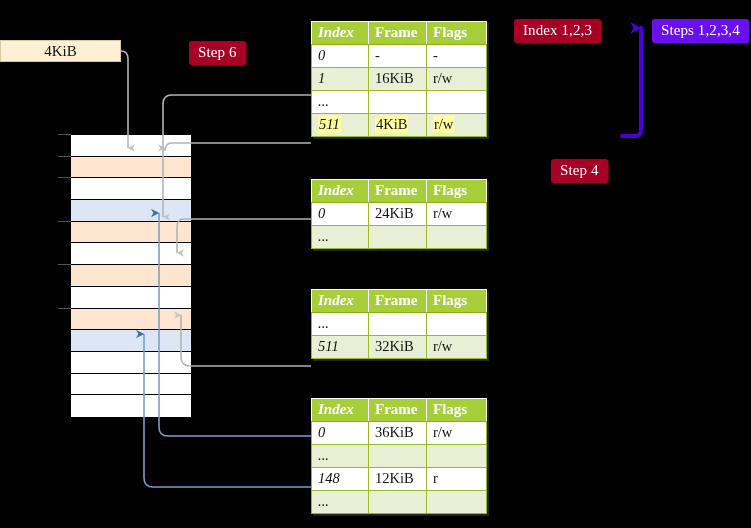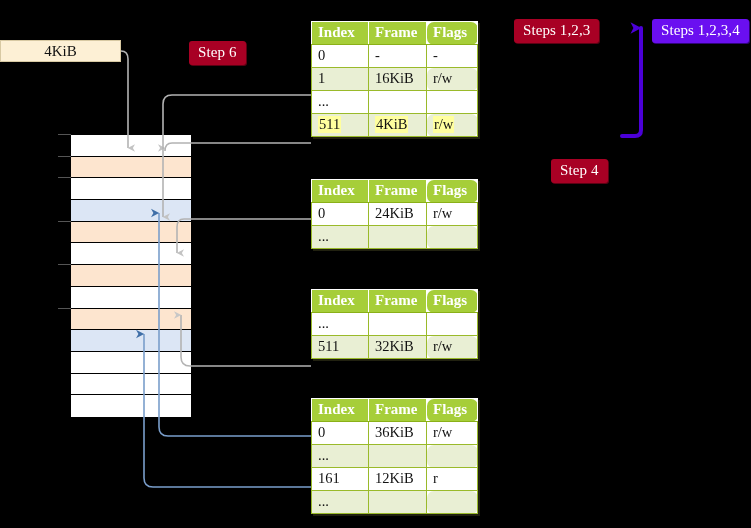--- a/index.html
+++ b/index.html
@@ -105,23 +105,23 @@
   .ptable th {
     background: #a6ce39;
     color: #ffffff;
     font-weight: bold;
     font-size: 15px;
     border-color: #ffffff;
     border-bottom-color: #8ab018;
   }
   .ptable tr.alt td { background: #e9efd4; }
   .ptable tr.plain td { background: #ffffff; }
-  .c-index { width: 57px; }
+  .c-index { width: 57px; font-style: italic; }
   .c-frame { width: 58px; }
-  .c-flags { width: 51px; border-radius: 7px; }
+  .c-flags { width: 60px; }
   .cell-hl { background: #ffff9e; display: inline-block; padding: 0 1px; }
 
   
   #wires {
     position: absolute;
     left: 0; top: 0;
     width: 751px;
     height: 528px;
     pointer-events: none;
   }
@@ -133,21 +133,21 @@
 
   <div id="kib-box">
     <span>4KiB</span>
   </div>
 
   <div class="badge badge-crimson" style="left:189px; top:41px;">
     <span>Step 6</span>
   </div>
 
   <div class="badge badge-crimson" style="left:514px; top:19px;">
-    <span>Steps 1,2,3</span>
+    <span>Index 1,2,3</span>
   </div>
 
   <div class="badge badge-violet" style="left:652px; top:19px;">
     <span>Steps 1,2,3,4</span>
   </div>
 
   <div class="badge badge-crimson" style="left:519px; top:159px;margin-left:32px;">
     <span>Step 4</span>
   </div>
 
@@ -253,21 +253,21 @@
           <td class="c-index">0</td>
           <td class="c-frame">36KiB</td>
           <td class="c-flags">r/w</td>
         </tr>
         <tr class="alt">
           <td class="c-index">...</td>
           <td class="c-frame"></td>
           <td class="c-flags"></td>
         </tr>
         <tr class="plain">
-          <td class="c-index">161</td>
+          <td class="c-index">148</td>
           <td class="c-frame">12KiB</td>
           <td class="c-flags">r</td>
         </tr>
         <tr class="alt">
           <td class="c-index">...</td>
           <td class="c-frame"></td>
           <td class="c-flags"></td>
         </tr>
       </tbody>
     </table>

